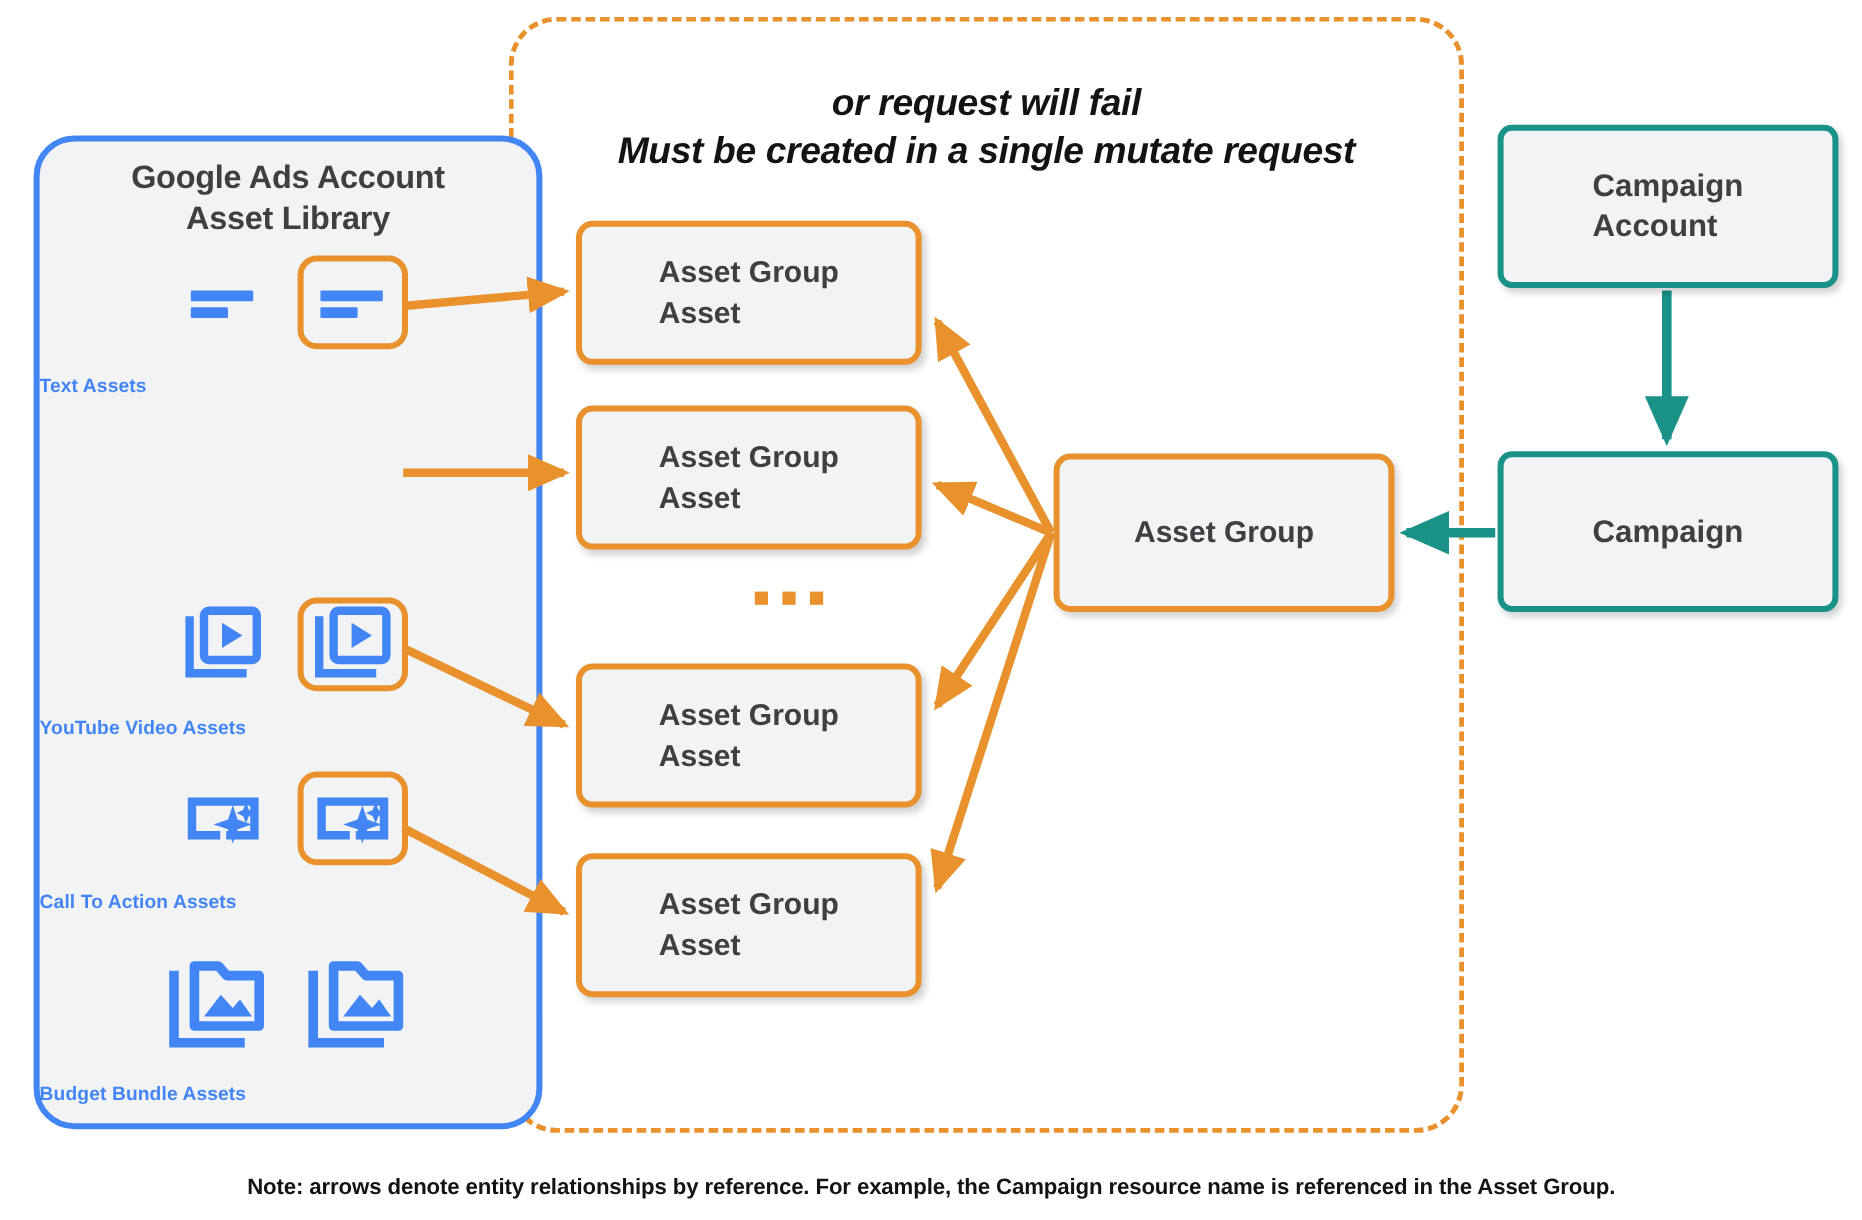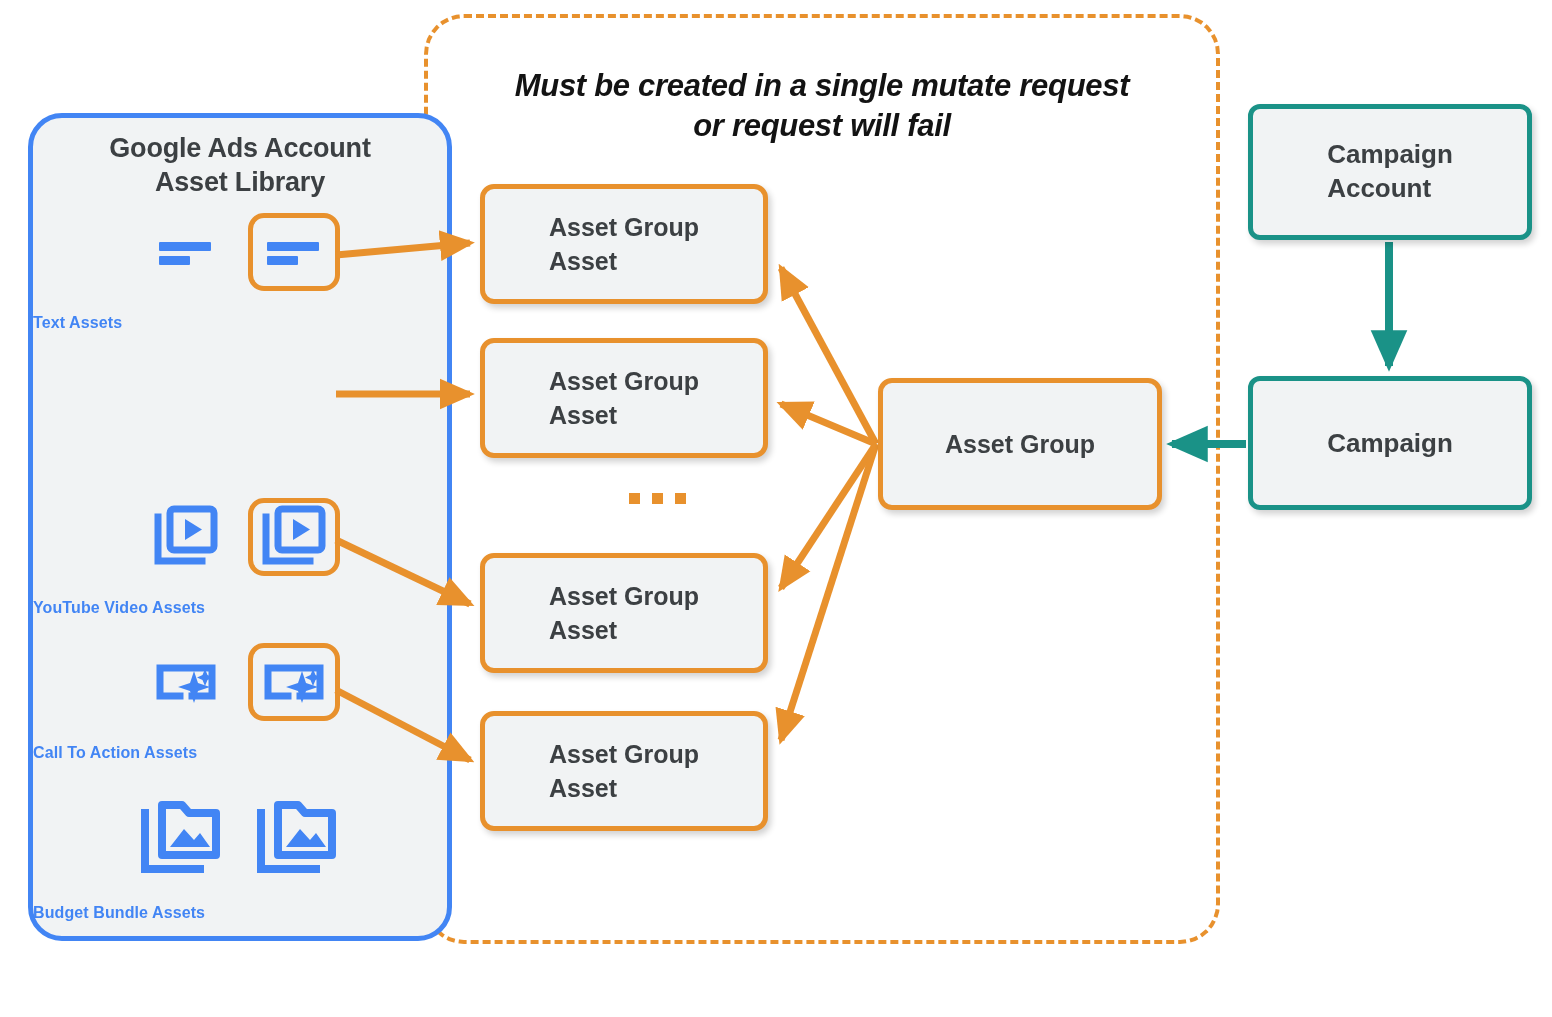--- a/index.html
+++ b/index.html
@@ -188,22 +188,22 @@
     letter-spacing:-0.1px;
   }
 </style>
 </head>
 <body>
 
 <div id="stage">
 
   <div class="dashed-panel">
     <div class="panel-headline">
+      <div>or request will fail</div>
       <div>Must be created in a single mutate request</div>
-      <div>or request will fail</div>
     </div>
   </div>
 
   <div class="sidebar">
     <div class="sidebar-title">
       <div>Google Ads Account</div>
       <div>Asset Library</div>
     </div>
 
     <div class="asset-row" style="top:84px;">
@@ -354,14 +354,15 @@
     <div>
       <span>Campaign</span><br>
       <span>Account</span>
     </div>
   </div>
 
   <div class="node node-teal campaign">
     <span>Campaign</span>
   </div>
 
+  <div class="footer-note">Note: arrows denote entity relationships by reference. For example, the Campaign resource name is referenced in the Asset Group.</div>
 
 </div>
 
 </body></html>

